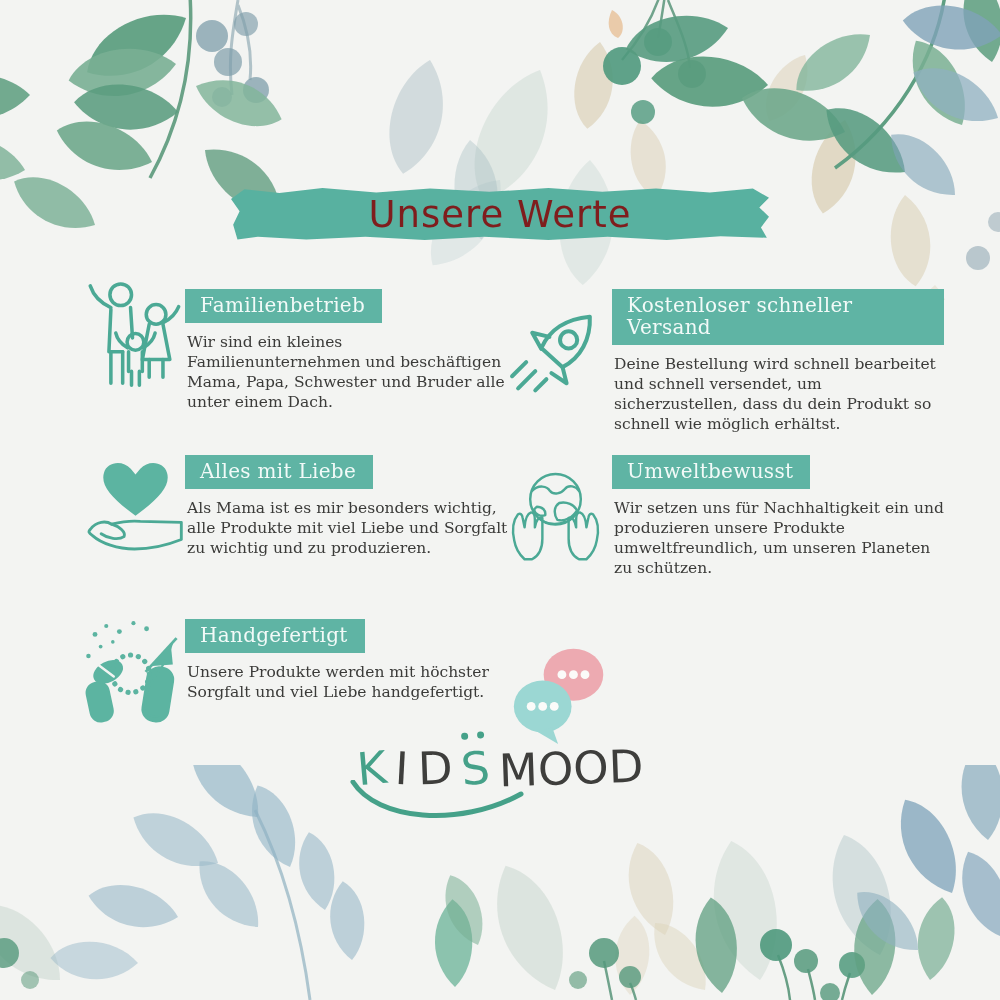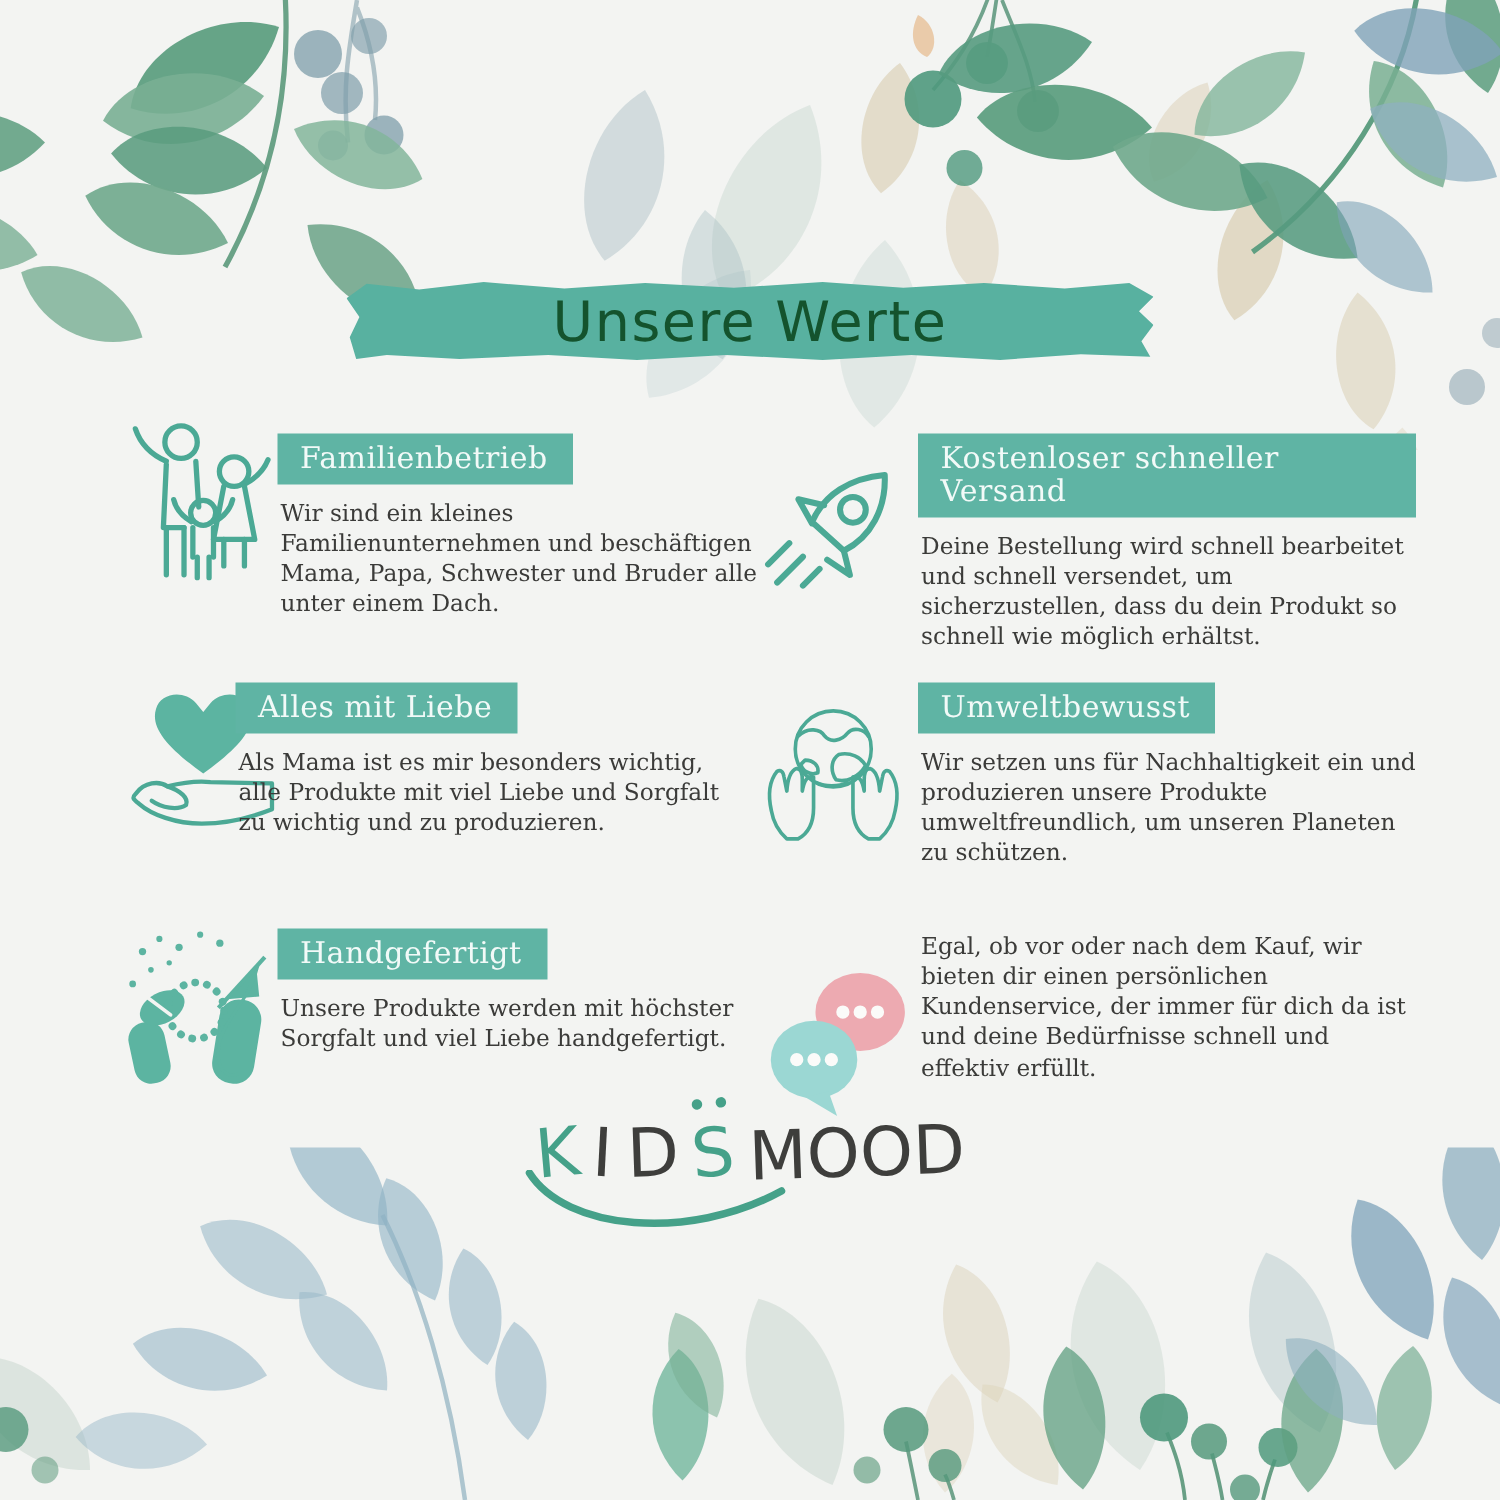--- a/index.html
+++ b/index.html
@@ -12,36 +12,36 @@
   .deco.bottom{bottom:0;}
 
   
   .brush{
     background:#58b1a0;color:#f6fcfa;
     clip-path: polygon(0% 22%, 2.5% 4%, 9% 11%, 17% 2%, 27% 10%, 37% 3%, 48% 9%, 59% 2%, 69% 9%, 79% 3%, 89% 10%, 97% 3%, 100% 20%, 98.2% 38%, 100% 55%, 98.5% 75%, 99.6% 94%, 91% 91%, 81% 98%, 70% 92%, 59% 98%, 47% 92%, 36% 98%, 25% 92%, 14% 97%, 5% 92%, 1.2% 97%, 0.4% 70%, 1.6% 45%);
   }
   .title-banner{
     position:absolute;left:231px;top:187px;width:538px;height:54px;
     display:flex;align-items:center;justify-content:center;
-    font-family:"DejaVu Sans", sans-serif;font-size:37px;letter-spacing:1px;color:#14532d;
+    font-family:"DejaVu Sans", sans-serif;font-size:37px;letter-spacing:1px;color:#7f1d1d;
   }
   .value-card{position:absolute;}
   .value-icon{position:absolute;left:0;width:105px;height:112px;}
   .value-content{position:relative;}
   .brush-header{
     display:inline-block;background:#5fb4a4;
     font-size:20px;line-height:22px;padding:5px 17px 7px 15px;
     color:#f2faf8;letter-spacing:.3px;
   }
   .value-body{
     margin:9px 0 0 2px;font-size:15.5px;line-height:1.3;color:#3b3b39;
   }
   #v0{left:80px;top:281px;width:440px;} #v0 .value-content{margin-left:105px;margin-top:8px;width:330px;}
   #v1{left:505px;top:281px;width:435px;} #v1 .value-icon{top:16px;} #v1 .value-content{margin-left:107px;margin-top:8px;width:332px;}
-  #v2{left:83px;top:450px;width:437px;} #v2 .value-icon{top:2px;} #v2 .value-content{margin-left:74px;margin-top:5px;width:330px;}
+  #v2{left:83px;top:450px;width:437px;} #v2 .value-icon{top:2px;} #v2 .value-content{margin-left:102px;margin-top:5px;width:330px;}
   #v3{left:503px;top:450px;width:437px;} #v3 .value-icon{top:12px;} #v3 .value-content{margin-left:109px;margin-top:5px;width:332px;}
   #v4{left:80px;top:612px;width:440px;} #v4 .value-icon{top:2px;} #v4 .value-content{margin-left:105px;margin-top:7px;width:330px;}
   #v5{left:510px;top:612px;width:430px;} #v5 .value-icon{top:24px;width:100px;} #v5 .value-content{margin-left:102px;margin-top:7px;width:332px;}
 
   
   .logo{position:absolute;left:0;top:746px;width:1000px;display:flex;justify-content:center;}
   .logo-inner{position:relative;display:inline-flex;align-items:flex-end;gap:9px;
     font-family:"DejaVu Sans", sans-serif;font-size:45px;font-weight:400;color:#3e3e3c;}
   .logo-inner .lt{display:inline-block;line-height:1;}
   .lt.teal{color:#45a189;}
@@ -278,21 +278,20 @@
         <ellipse cx="34" cy="71" rx="30" ry="27"></ellipse>
         <path d="M44,93 L50,110 L28,97 Z"></path>
       </g>
       <g fill="#fbfbf9">
         <circle cx="22" cy="71" r="4.6"></circle>
           <circle cx="34" cy="71" r="4.6"></circle>
           <circle cx="46" cy="71" r="4.6"></circle>
       </g>
     </svg>
     <div class="value-content">
-      <p class="value-body">Egal, ob vor oder nach dem Kauf, wir bieten dir einen persönlichen Kundenservice, der immer für dich da ist und deine Bedürfnisse schnell und effektiv erfüllt.</p>
     </div>
   </div>
 
   <div class="logo">
     <div class="logo-inner">
       <span class="lt teal r1">K</span>
       <span class="lt r2">I</span>
       <span class="lt r3">D</span>
       <span class="lt teal logo-s r1">
         <span class="logo-dots">

